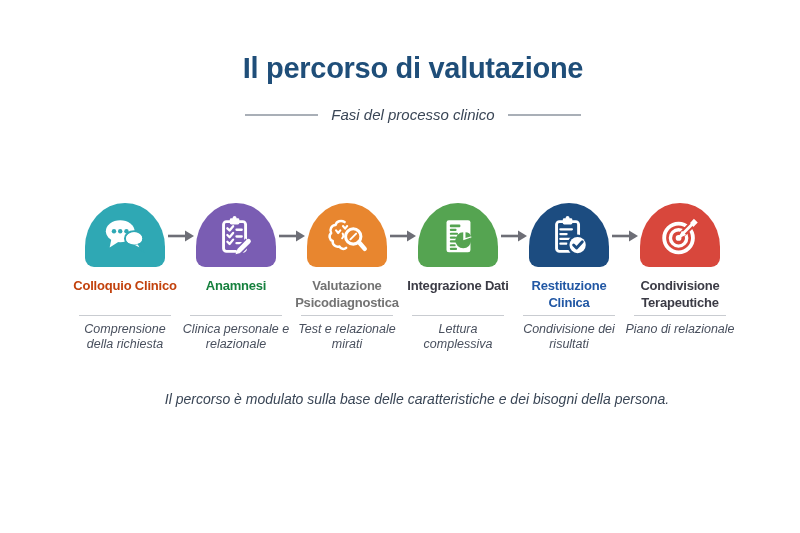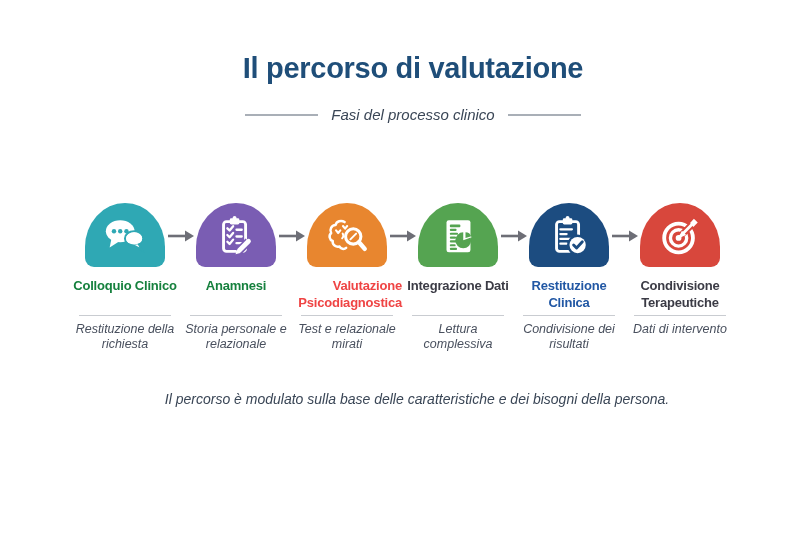--- a/index.html
+++ b/index.html
@@ -67,23 +67,23 @@
         <ellipse class="i-fill" cx="19" cy="19" rx="15" ry="11.5"></ellipse>
         <polygon class="i-fill" points="10,26 8,36 19,29"></polygon>
         <circle class="i-accent" cx="12.5" cy="19" r="2.3"></circle>
         <circle class="i-accent" cx="19" cy="19" r="2.3"></circle>
         <circle class="i-accent" cx="25.5" cy="19" r="2.3"></circle>
         <ellipse cx="33.5" cy="26.5" rx="9.5" ry="7.5" fill="#fff" stroke="var(--c)" stroke-width="2.2"></ellipse>
         <polygon points="38,31.5 41.5,38.5 30.5,32.5" fill="#fff" stroke="var(--c)" stroke-width="2.2"></polygon>
         <ellipse class="i-fill" cx="33.5" cy="26.5" rx="8.4" ry="6.4"></ellipse>
       </svg>
     </div>
-    <div class="step-title" style="color: #15803d;">Colloquio Clinico</div>
-    <div class="step-divider"></div>
-    <div class="step-desc">Restituzione della richiesta</div>
+    <div class="step-title" style="color: #c2410c;">Colloquio Clinico</div>
+    <div class="step-divider"></div>
+    <div class="step-desc">Comprensione della richiesta</div>
   </div>
 
   <div class="step" style="left: 138px; --c: #7A5DB3;">
     <div class="dome">
       <svg width="46" height="46" viewBox="0 0 48 48">
         <rect class="i-stroke" x="11" y="9" width="23" height="31" rx="3" stroke-width="3"></rect>
         <rect class="i-fill" x="20.5" y="3" width="4" height="5" rx="2"></rect>
         <rect class="i-fill" x="17.5" y="5.5" width="10" height="6.5" rx="1.5"></rect>
         <path class="i-stroke" d="M15 16 l2.3 2.3 L21 13.8" stroke-width="2.4"></path>
         <path class="i-stroke" d="M15 23 l2.3 2.3 L21 20.8" stroke-width="2.4"></path>
@@ -91,36 +91,36 @@
         <path class="i-stroke" d="M24.5 17.5 H30" stroke-width="2.4"></path>
         <path class="i-stroke" d="M24.5 24.5 H30" stroke-width="2.4"></path>
         <path class="i-stroke" d="M24.5 31.5 H30" stroke-width="2.4"></path>
         <path d="M26 40.5 L37 29.5" stroke="var(--c)" stroke-width="8.5" fill="none"></path>
         <path class="i-stroke" d="M27.5 39 L37 29.5" stroke-width="5" stroke-linecap="butt"></path>
         <polygon class="i-fill" points="23.5,43 28.5,41.8 25,38.3"></polygon>
       </svg>
     </div>
     <div class="step-title" style="color: #15803d;">Anamnesi</div>
     <div class="step-divider"></div>
-    <div class="step-desc">Storia personale e relazionale</div>
+    <div class="step-desc">Clinica personale e relazionale</div>
   </div>
 
   <div class="step" style="left: 249px; --c: #E8862F;">
     <div class="dome">
       <svg width="46" height="46" viewBox="0 0 48 48">
         <path class="i-stroke" d="M21.5 9.5 c-3.5-2.5-8.7-1-9.4 3.1 c-4.3 0.3-6.7 4.7-4.6 8.3 c-2.8 2.4-1.9 7 1.6 8.3 c-0.6 4 3.3 6.9 7.1 5.7 c1.2 2.6 4.7 3.4 6.9 1.5" stroke-width="2.6"></path>
         <path class="i-stroke" d="M12.6 18.2 l2.2 2.7 2.2-2.7" stroke-width="2.2"></path>
         <path class="i-stroke" d="M19.8 13.6 l2.2 2.7 2.2-2.7" stroke-width="2.2"></path>
         <path class="i-stroke" d="M19.5 21.5 c1.3 1.8 0.8 3.6-0.6 5" stroke-width="2"></path>
         <circle class="i-stroke" cx="30.5" cy="24.5" r="8" stroke-width="3.2"></circle>
         <path class="i-stroke" d="M27.5 27.5 L33.5 21.5" stroke-width="2"></path>
         <path class="i-stroke" d="M36.5 30.5 L42.5 37.5" stroke-width="4.6"></path>
       </svg>
     </div>
-    <div class="step-title" style="color: #ef4444; text-align: right;">Valutazione Psicodiagnostica</div>
+    <div class="step-title" style="color: #737373;">Valutazione Psicodiagnostica</div>
     <div class="step-divider"></div>
     <div class="step-desc">Test e relazionale mirati</div>
   </div>
 
   <div class="step" style="left: 471px; --c: #1C4C80;">
     <div class="dome">
       <svg width="46" height="46" viewBox="0 0 48 48">
         <rect class="i-stroke" x="11" y="9" width="23" height="31" rx="3" stroke-width="3"></rect>
         <rect class="i-fill" x="20.5" y="3" width="4" height="5" rx="2"></rect>
         <rect class="i-fill" x="17.5" y="5.5" width="10" height="6.5" rx="1.5"></rect>
@@ -166,21 +166,21 @@
         <circle class="i-stroke" cx="22.5" cy="26" r="8.5" stroke-width="3.5"></circle>
         <circle class="i-fill" cx="22.5" cy="26" r="3"></circle>
         <path d="M26.5 22 L41 7.5" stroke="var(--c)" stroke-width="7" fill="none"></path>
         <path class="i-stroke" d="M24 24.5 L38.5 10" stroke-width="3"></path>
         <polygon class="i-fill" points="22.5,26 30.5,23 26,18.5"></polygon>
         <polygon class="i-fill" points="34.5,10.5 38.5,6 42.5,10 38,14.5"></polygon>
       </svg>
     </div>
     <div class="step-title" style="color: rgb(59, 59, 69);">Condivisione Terapeutiche</div>
     <div class="step-divider"></div>
-    <div class="step-desc">Dati di intervento</div>
+    <div class="step-desc">Piano di relazionale</div>
   </div>
 
   <svg class="arrow" style="left:124px" viewBox="0 0 28 16">
       <path class="arrow-line" d="M1 8 H19"></path>
       <polygon class="arrow-head" points="18,2.5 27,8 18,13.5"></polygon>
     </svg>
   <svg class="arrow" style="left:235px" viewBox="0 0 28 16">
       <path class="arrow-line" d="M1 8 H19"></path>
       <polygon class="arrow-head" points="18,2.5 27,8 18,13.5"></polygon>
     </svg>

